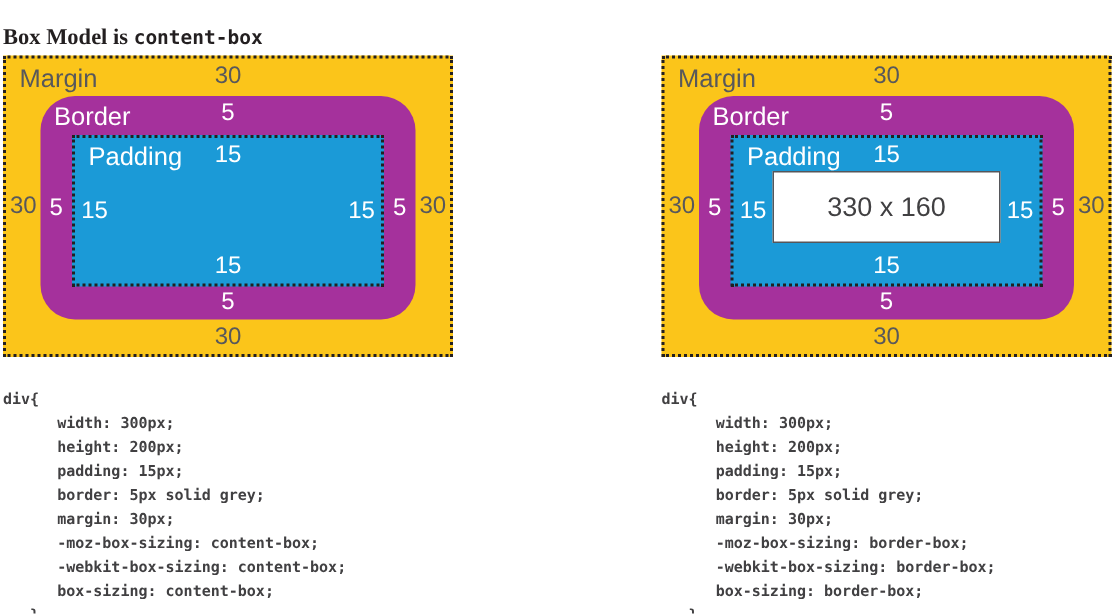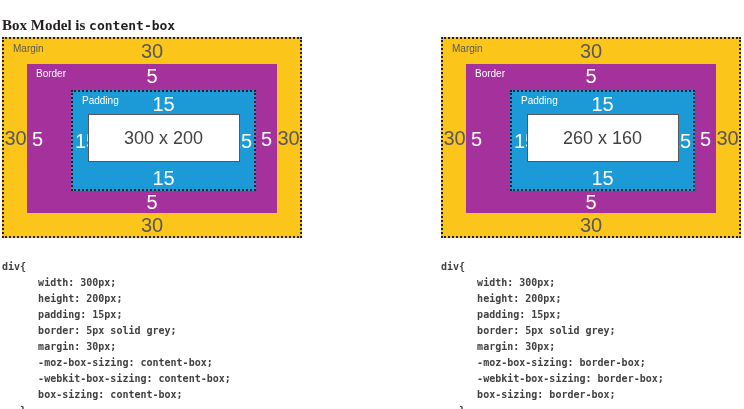--- a/index.html
+++ b/index.html
@@ -21,47 +21,48 @@
   .title-code{
     font-family:"DejaVu Sans Mono", monospace;font-weight:bold;font-size:13px;
   }
 
   
   .diagram{
     position:absolute;top:21px;left:0;width:296px;height:197px;
     background:var(--margin);border:2px dotted var(--outline);
   }
   .ring-label{
-    position:absolute;top:4px;left:9px;font-size:10px;
+    position:absolute;top:4px;left:9px;font-size:17px;
   }
   .diagram > .ring-label{color:var(--dark-text);}
   .border-box > .ring-label{color:var(--white-text);top:4px;}
   .padding-box > .ring-label{color:var(--white-text);top:3px;}
 
-  .num{font-size:20px;line-height:14px;}
+  .num{font-size:16px;line-height:14px;}
   .num-top{position:absolute;top:5px;left:0;right:0;text-align:center;}
   .num-bottom{position:absolute;bottom:4px;left:0;right:0;text-align:center;}
   .num-left,.num-right{position:absolute;top:50%;transform:translateY(-50%);text-align:center;}
   .diagram > .num{color:var(--dark-text);}
   .border-box > .num{color:var(--white-text);}
   .padding-box > .num{color:var(--white-text);}
   .diagram > .num-left{left:0;width:23px;}
   .diagram > .num-right{right:0;width:23px;}
   .border-box > .num-left{left:0;width:21px;}
   .border-box > .num-right{right:0;width:21px;}
   .padding-box > .num-left{left:0;width:26px;}
   .padding-box > .num-right{right:0;width:26px;}
 
   .border-box{
     position:absolute;top:25px;bottom:23px;left:23px;right:23px;
     background:var(--border);
+    border-radius:23px;
   }
   .padding-box{
     position:absolute;top:26px;bottom:22px;left:21px;right:21px;
-    background:var(--padding);border:2px dotted var(--outline);margin-left:23px;
+    background:var(--padding);border:2px dotted var(--outline);
   }
   .content-box{
     position:absolute;top:22px;left:50%;transform:translateX(-50%);
     width:150px;height:46px;background:var(--content-bg);
     border:1px solid var(--content-border);
     display:flex;align-items:center;justify-content:center;
     font-size:18px;color:var(--code-text);
   }
 
   .code{
@@ -91,23 +92,20 @@
       <span class="num num-left">5</span>
       <span class="num num-right">5</span>
 
       <div class="padding-box">
         <span class="ring-label">Padding</span>
         <span class="num num-top">15</span>
         <span class="num num-bottom">15</span>
         <span class="num num-left">15</span>
         <span class="num num-right">15</span>
 
-        <div class="content-box">
-          <span>300 x 200</span>
-        </div>
       </div>
     </div>
   </div>
 
   <pre class="code">div{
       width: 300px;
       height: 200px;
       padding: 15px;
       border: 5px solid grey;
       margin: 30px;
@@ -134,21 +132,21 @@
       <span class="num num-right">5</span>
 
       <div class="padding-box">
         <span class="ring-label">Padding</span>
         <span class="num num-top">15</span>
         <span class="num num-bottom">15</span>
         <span class="num num-left">15</span>
         <span class="num num-right">15</span>
 
         <div class="content-box">
-          <span>260 x 160</span>
+          <span>330 x 160</span>
         </div>
       </div>
     </div>
   </div>
 
   <pre class="code">div{
       width: 300px;
       height: 200px;
       padding: 15px;
       border: 5px solid grey;

